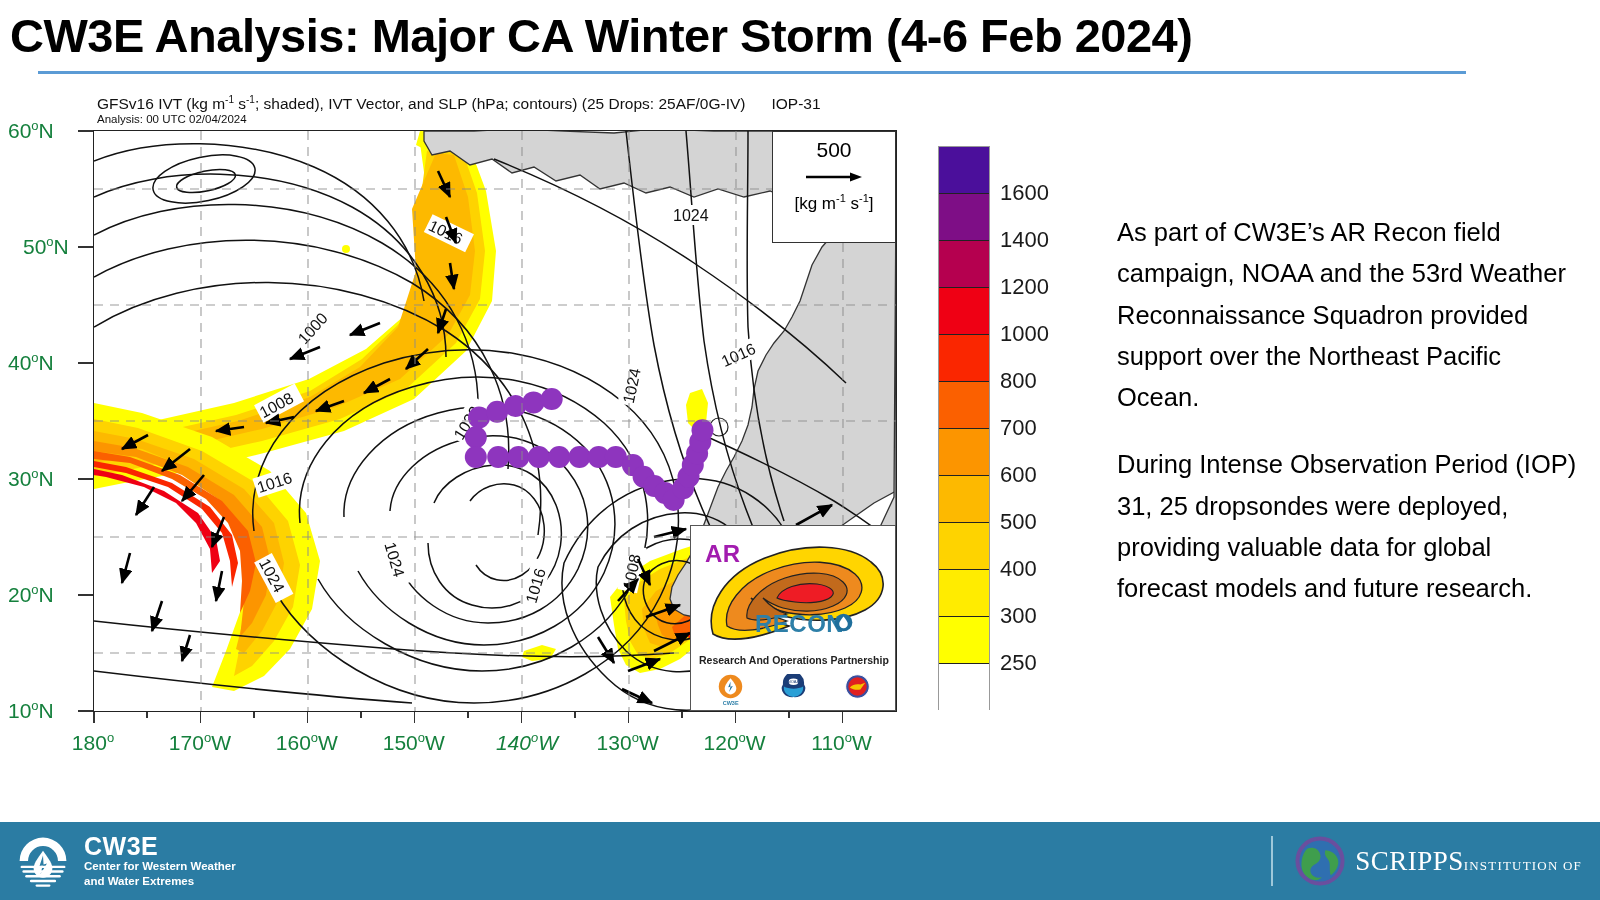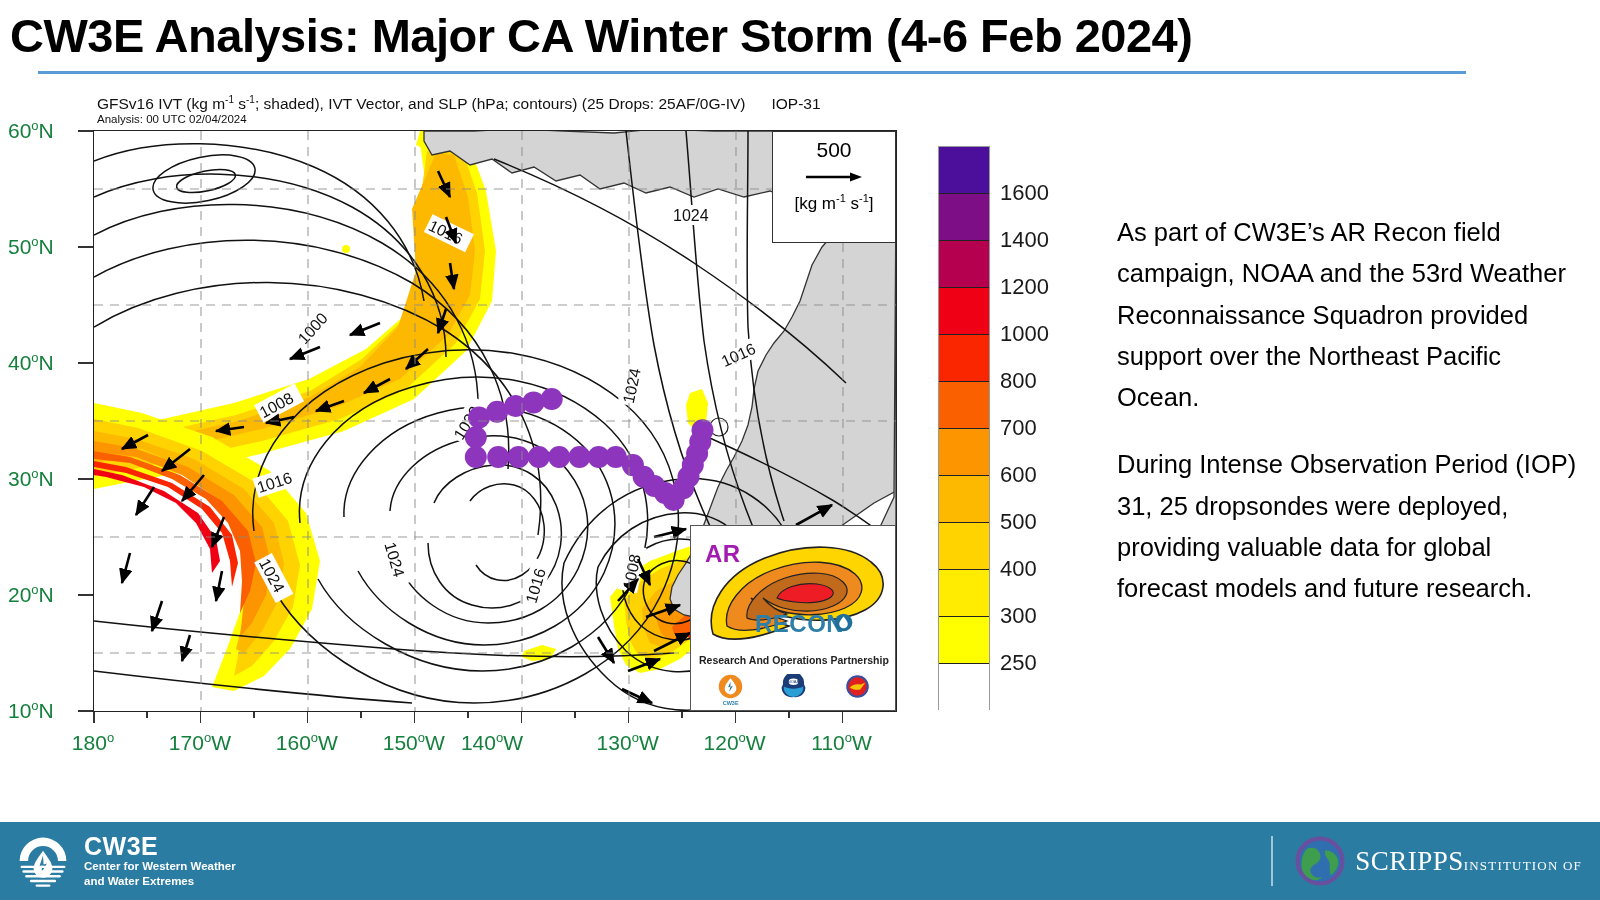--- a/index.html
+++ b/index.html
@@ -145,21 +145,21 @@
   <div class="figure">
 
     <div class="fig-head">
       <span>GFSv16 IVT (kg m</span><sup>-1</sup><span> s</span><sup>-1</sup><span>; shaded), IVT Vector, and SLP (hPa; contours) (25 Drops: 25AF/0G-IV)</span><span class="iop">IOP-31</span>
     </div>
     <div class="fig-sub">Analysis: 00 UTC 02/04/2024</div>
 
     <div id="y-axis">
         <div class="ylab" style="top: 44px; width: 86px; left: 0px; text-align: left; padding-left: 8px;">60<sup>o</sup>N</div>
         <div class="ytick" style="top: 44px;"></div>
-        <div class="ylab" style="top: 160px; width: 86px; left: 0px; text-align: left; padding-left: 8px;">50<sup>o</sup>N</div>
+        <div class="ylab" style="top: 160px; width: 86px; left: 15px; text-align: left; padding-left: 8px;">50<sup>o</sup>N</div>
         <div class="ytick" style="top: 160px;"></div>
         <div class="ylab" style="top: 276px; width: 86px; left: 0px; text-align: left; padding-left: 8px;">40<sup>o</sup>N</div>
         <div class="ytick" style="top: 276px;"></div>
         <div class="ylab" style="top: 392px; width: 86px; left: 0px; text-align: left; padding-left: 8px;">30<sup>o</sup>N</div>
         <div class="ytick" style="top: 392px;"></div>
         <div class="ylab" style="top: 508px; width: 86px; left: 0px; text-align: left; padding-left: 8px;">20<sup>o</sup>N</div>
         <div class="ytick" style="top: 508px;"></div>
         <div class="ylab" style="top: 624px; width: 86px; left: 0px; text-align: left; padding-left: 8px;">10<sup>o</sup>N</div>
         <div class="ytick" style="top: 624px;"></div>
       </div>
@@ -170,21 +170,21 @@
         <div class="xtick minor" style="left: 146.467px;"></div>
         <div class="xlab" style="left: 199.933px;">170<sup>o</sup>W</div>
         <div class="xtick" style="left: 199.933px;"></div>
         <div class="xtick minor" style="left: 253.4px;"></div>
         <div class="xlab" style="left: 306.867px;">160<sup>o</sup>W</div>
         <div class="xtick" style="left: 306.867px;"></div>
         <div class="xtick minor" style="left: 360.333px;"></div>
         <div class="xlab" style="left: 413.8px;">150<sup>o</sup>W</div>
         <div class="xtick" style="left: 413.8px;"></div>
         <div class="xtick minor" style="left: 467.267px;"></div>
-        <div class="xlab" style="left: 492px;">140<sup>o</sup>W</div>
+        <div class="xlab" style="left: 527px; font-style: italic;">140<sup>o</sup>W</div>
         <div class="xtick" style="left: 520.733px;"></div>
         <div class="xtick minor" style="left: 574.2px;"></div>
         <div class="xlab" style="left: 627.667px;">130<sup>o</sup>W</div>
         <div class="xtick" style="left: 627.667px;"></div>
         <div class="xtick minor" style="left: 681.133px;"></div>
         <div class="xlab" style="left: 734.6px;">120<sup>o</sup>W</div>
         <div class="xtick" style="left: 734.6px;"></div>
         <div class="xtick minor" style="left: 788.067px;"></div>
         <div class="xlab" style="left: 841.533px;">110<sup>o</sup>W</div>
         <div class="xtick" style="left: 841.533px;"></div>

